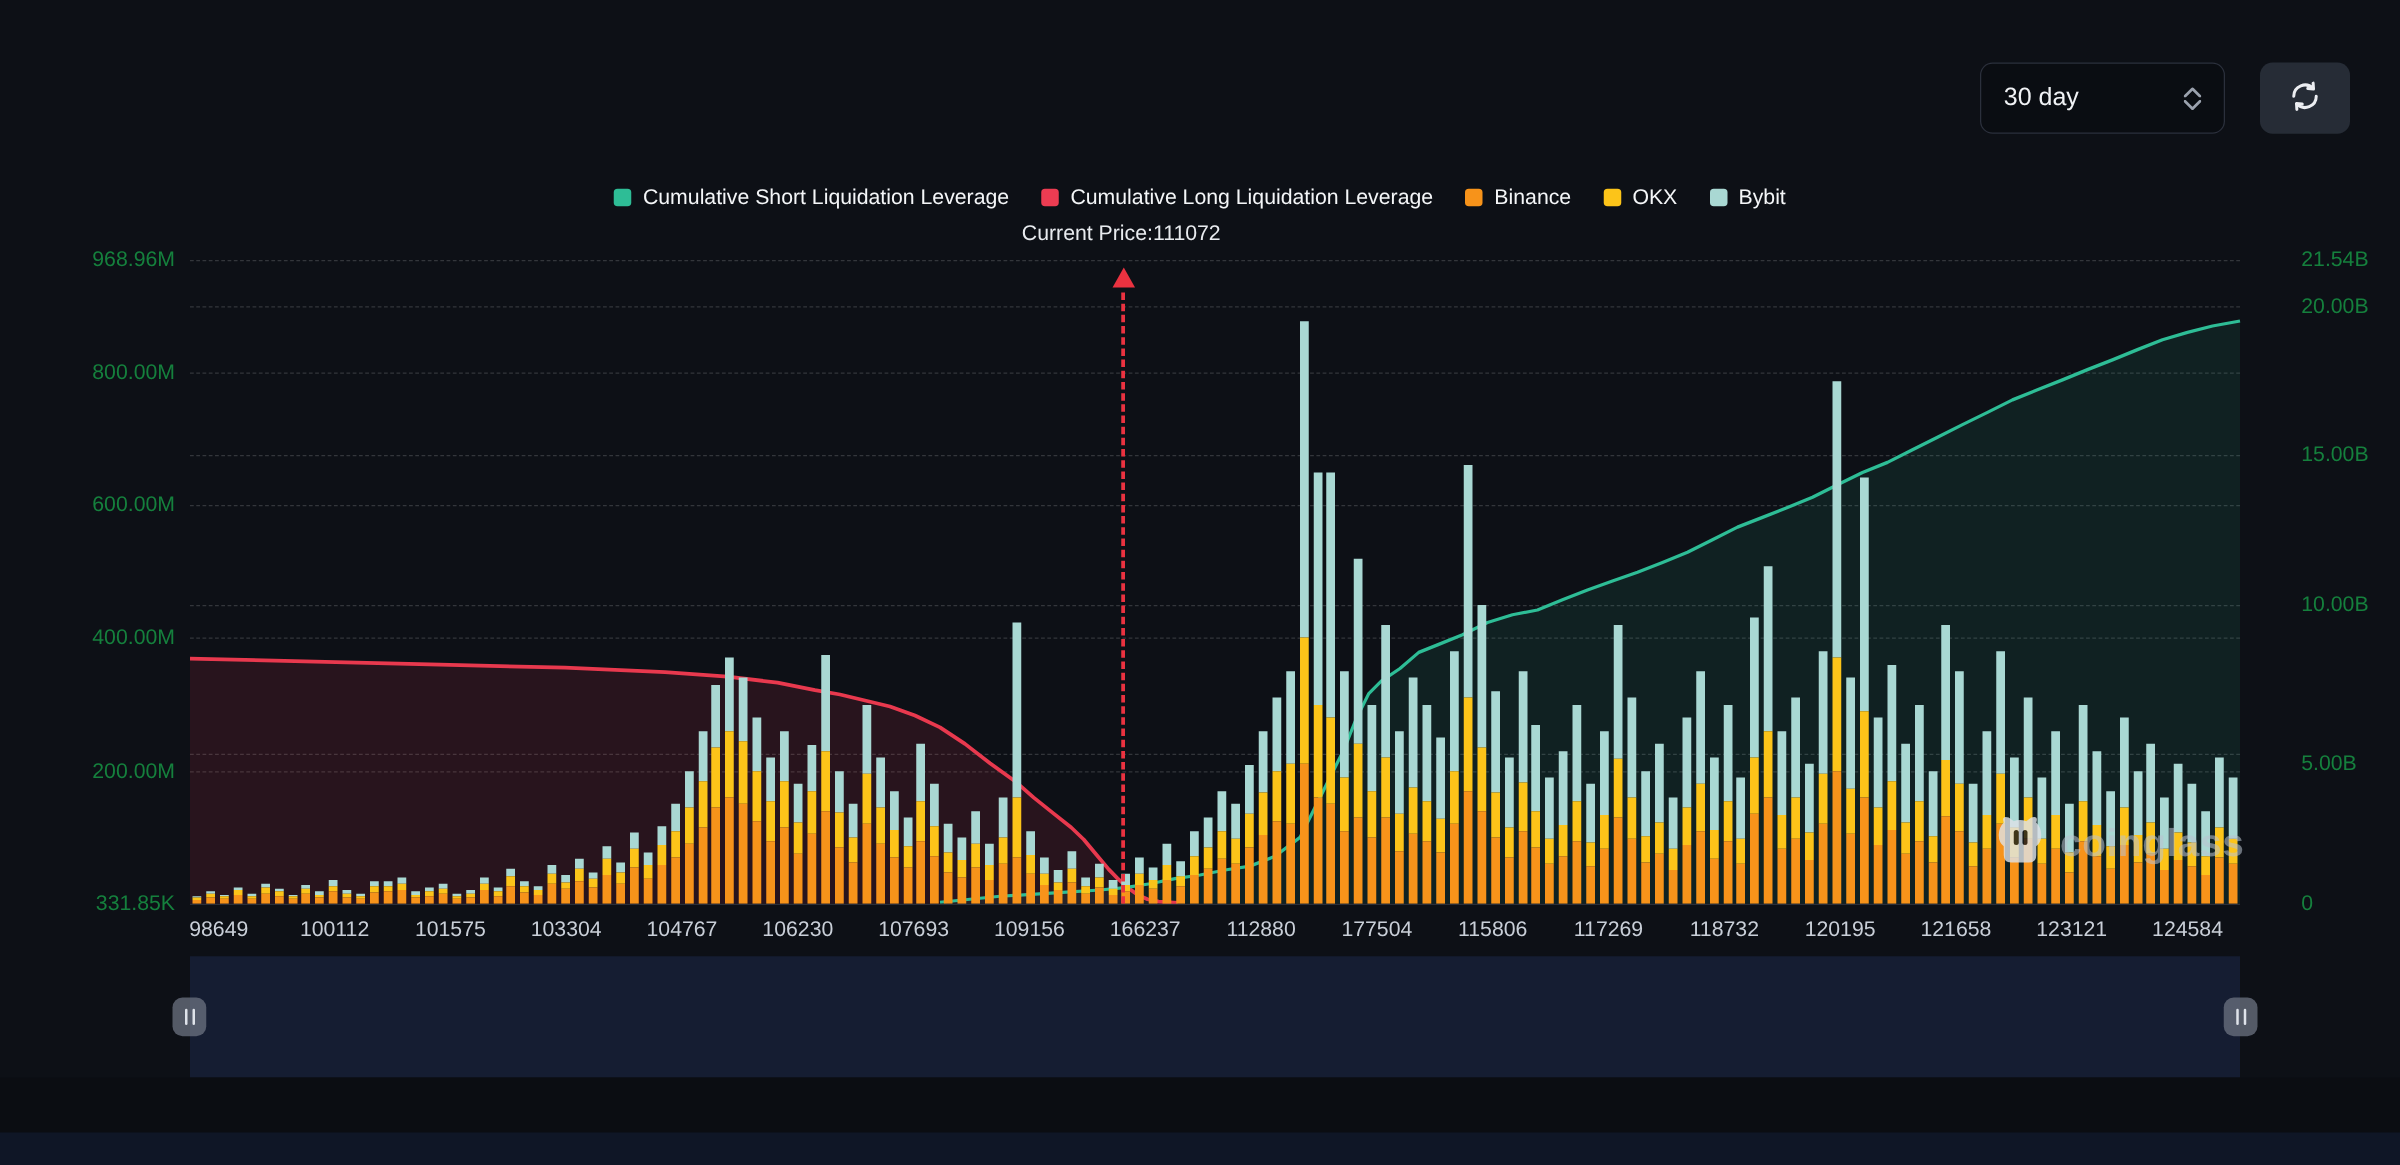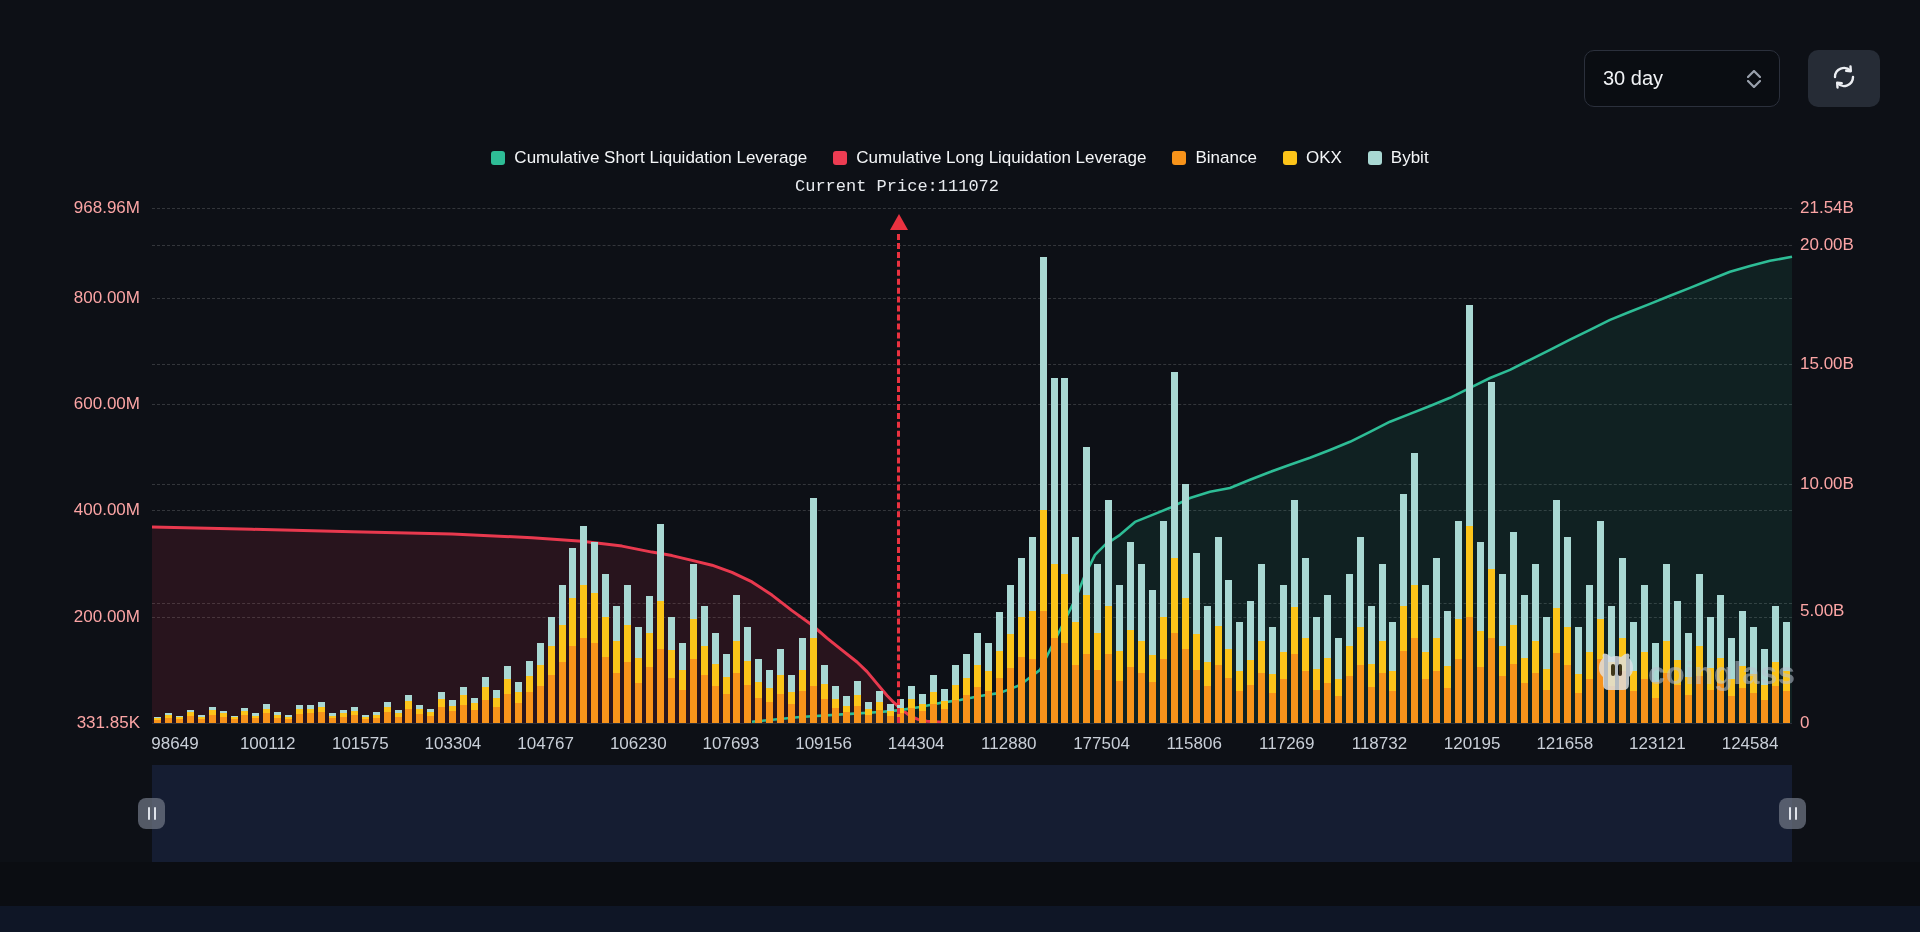--- a/index.html
+++ b/index.html
@@ -15,27 +15,27 @@
   .select-range { width:196px; }
   .icon-btn { width:72px; height:57px; background:#262c36; border:none; border-radius:10px; display:flex; align-items:center; justify-content:center; cursor:pointer; }
   .caret { color:#9aa1ad; }
   .spinner { display:flex; flex-direction:column; gap:2px; color:#9aa1ad; }
 
   
   .legend { position:absolute; top:148px; left:0; width:1920px; display:flex; justify-content:center; gap:26px; }
   .legend-item { display:flex; align-items:center; gap:9px; font-size:17px; color:#f4f6f8; }
   .legend-marker { width:14px; height:14px; border-radius:3px; }
 
-  .current-price { position:absolute; top:177px; font-size:17px; color:#e8ebef; transform:translateX(-50%); white-space:nowrap;font-family:Liberation Mono, monospace; }
+  .current-price { position:absolute; top:177px; font-size:17px; color:#e8ebef; transform:translateX(-50%); white-space:nowrap; }
 
   
   #plot { position:absolute; left:152px; top:208px; width:1640px; height:515px; }
   .gridline { position:absolute; left:0; width:100%; border-top:1px dashed rgba(255,255,255,0.16); }
   .axis-bottom { position:absolute; left:0; bottom:-1px; width:100%; border-top:1px solid #2a2f3a; }
-  .ylabel { position:absolute; font-size:17px; color:#fca5a5; transform:translateY(-50%); white-space:nowrap; }
+  .ylabel { position:absolute; font-size:17px; color:#15803d; transform:translateY(-50%); white-space:nowrap;margin-left:41px; }
   .ylabel.left { right:1788px; text-align:right; }
   .ylabel.right { left:1800px; }
   .xlabel { position:absolute; top:734px; font-size:17px; color:#c9cfd8; transform:translateX(-50%); white-space:nowrap; }
   #bars { position:absolute; inset:0; }
   .bar { position:absolute; bottom:0; width:7px; display:flex; flex-direction:column; }
   .bar > div { width:100%; }
   #lines-svg { position:absolute; inset:0; overflow:visible; }
 
   .price-line { position:absolute; bottom:0; width:0; border-left:3px dashed #ea3240; }
   .price-arrow { position:absolute; width:0; height:0; border-left:9px solid transparent; border-right:9px solid transparent; border-bottom:16px solid #ea3240; transform:translateX(-50%); }
@@ -122,21 +122,21 @@
       <div class="ylabel right" style="top: 611px; text-align: right;">5.00B</div>
       <div class="ylabel right" style="top: 723px;">0</div>
       <div class="xlabel" style="left: 175px;">98649</div>
       <div class="xlabel" style="left: 267.65px;">100112</div>
       <div class="xlabel" style="left: 360.3px;">101575</div>
       <div class="xlabel" style="left: 452.95px;">103304</div>
       <div class="xlabel" style="left: 545.6px;">104767</div>
       <div class="xlabel" style="left: 638.25px;">106230</div>
       <div class="xlabel" style="left: 730.9px;">107693</div>
       <div class="xlabel" style="left: 823.55px;">109156</div>
-      <div class="xlabel" style="left: 916.2px;">144304</div>
+      <div class="xlabel" style="left: 916.2px;">166237</div>
       <div class="xlabel" style="left: 1008.85px;">112880</div>
       <div class="xlabel" style="left: 1101.5px;">177504</div>
       <div class="xlabel" style="left: 1194.15px;">115806</div>
       <div class="xlabel" style="left: 1286.8px;">117269</div>
       <div class="xlabel" style="left: 1379.45px;">118732</div>
       <div class="xlabel" style="left: 1472.1px;">120195</div>
       <div class="xlabel" style="left: 1564.75px;">121658</div>
       <div class="xlabel" style="left: 1657.4px;">123121</div>
       <div class="xlabel" style="left: 1750.05px;">124584</div>
     </div>

